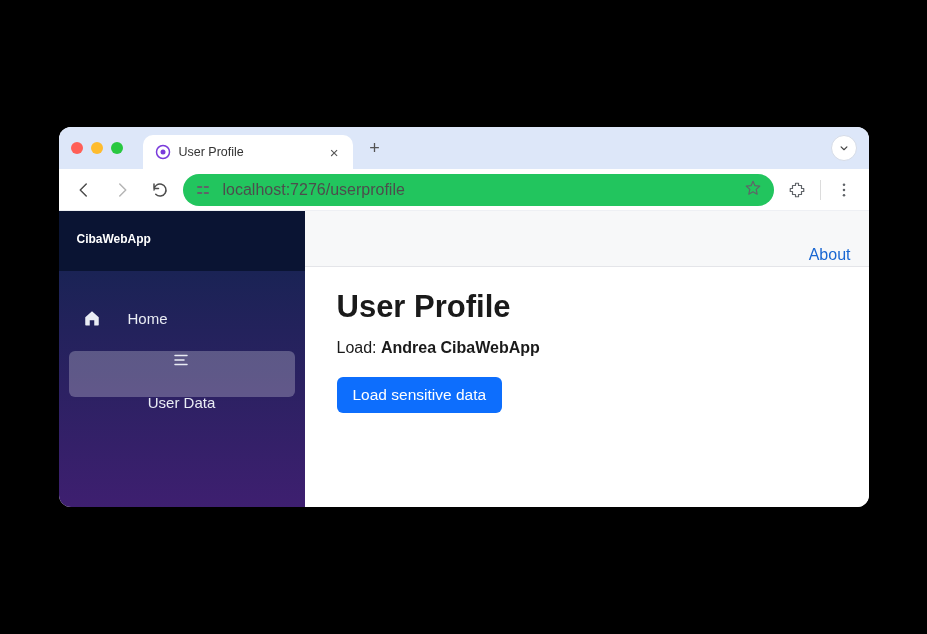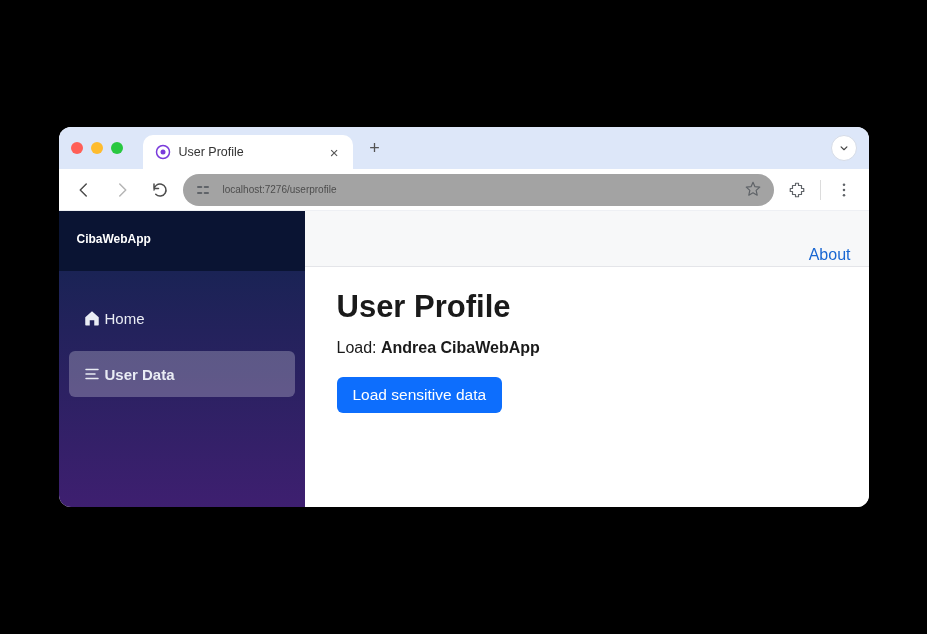--- a/index.html
+++ b/index.html
@@ -92,28 +92,28 @@
     display: flex; align-items: center; justify-content: center;
     color: #4d4d4d;
     cursor: pointer;
     border-radius: 50%;
   }
   .tb-icon.disabled { color: #b6b6b6; cursor: default; }
   .tb-icon svg { width: 18px; height: 18px; }
   .addressbar {
     flex: 1;
     height: 32px;
-    background: #a3a3a3;
+    background: #22c55e;
     border-radius: 16px;
     display: flex;
     align-items: center;
     padding: 0 12px;
     gap: 10px;
     color: #4d4d4d;
-    font-size: 10px;
+    font-size: 16px;
   }
   .addressbar .site-icon { width: 18px; display:flex; align-items:center; }
   .addressbar .site-icon svg { width: 16px; height: 16px; }
   .addressbar .url { flex: 1; }
   .addressbar .star { color: #5f6368; }
   .kebab {
     width: 30px; height: 30px;
     display:flex; align-items:center; justify-content:center;
     color: #5f6368; cursor:pointer;
   }
@@ -142,31 +142,32 @@
   }
   .nav {
     padding: 28px 10px 0 10px;
     display: flex;
     flex-direction: column;
     gap: 10px;
   }
   .nav-item {
     display: flex;
     align-items: center;
-    gap: 2px;
+    gap: 25px;
     height: 46px;
     padding: 0 14px;
     border-radius: 6px;
     color: #e9ecf4;
     font-size: 15px;
     cursor: pointer;
   }
   .nav-item.active {
     background: rgba(255,255,255,0.25);
-    font-weight: 700;
+    font-weight: 400;
+    flex-direction: column;
   }
   .nav-item .nicon { width: 20px; display:flex; }
   .nav-item .nicon svg { width: 18px; height: 18px; fill: currentColor; }
   .main {
     flex: 1;
     display: flex;
     flex-direction: column;
     background: #fff;
   }
   .topbar {

